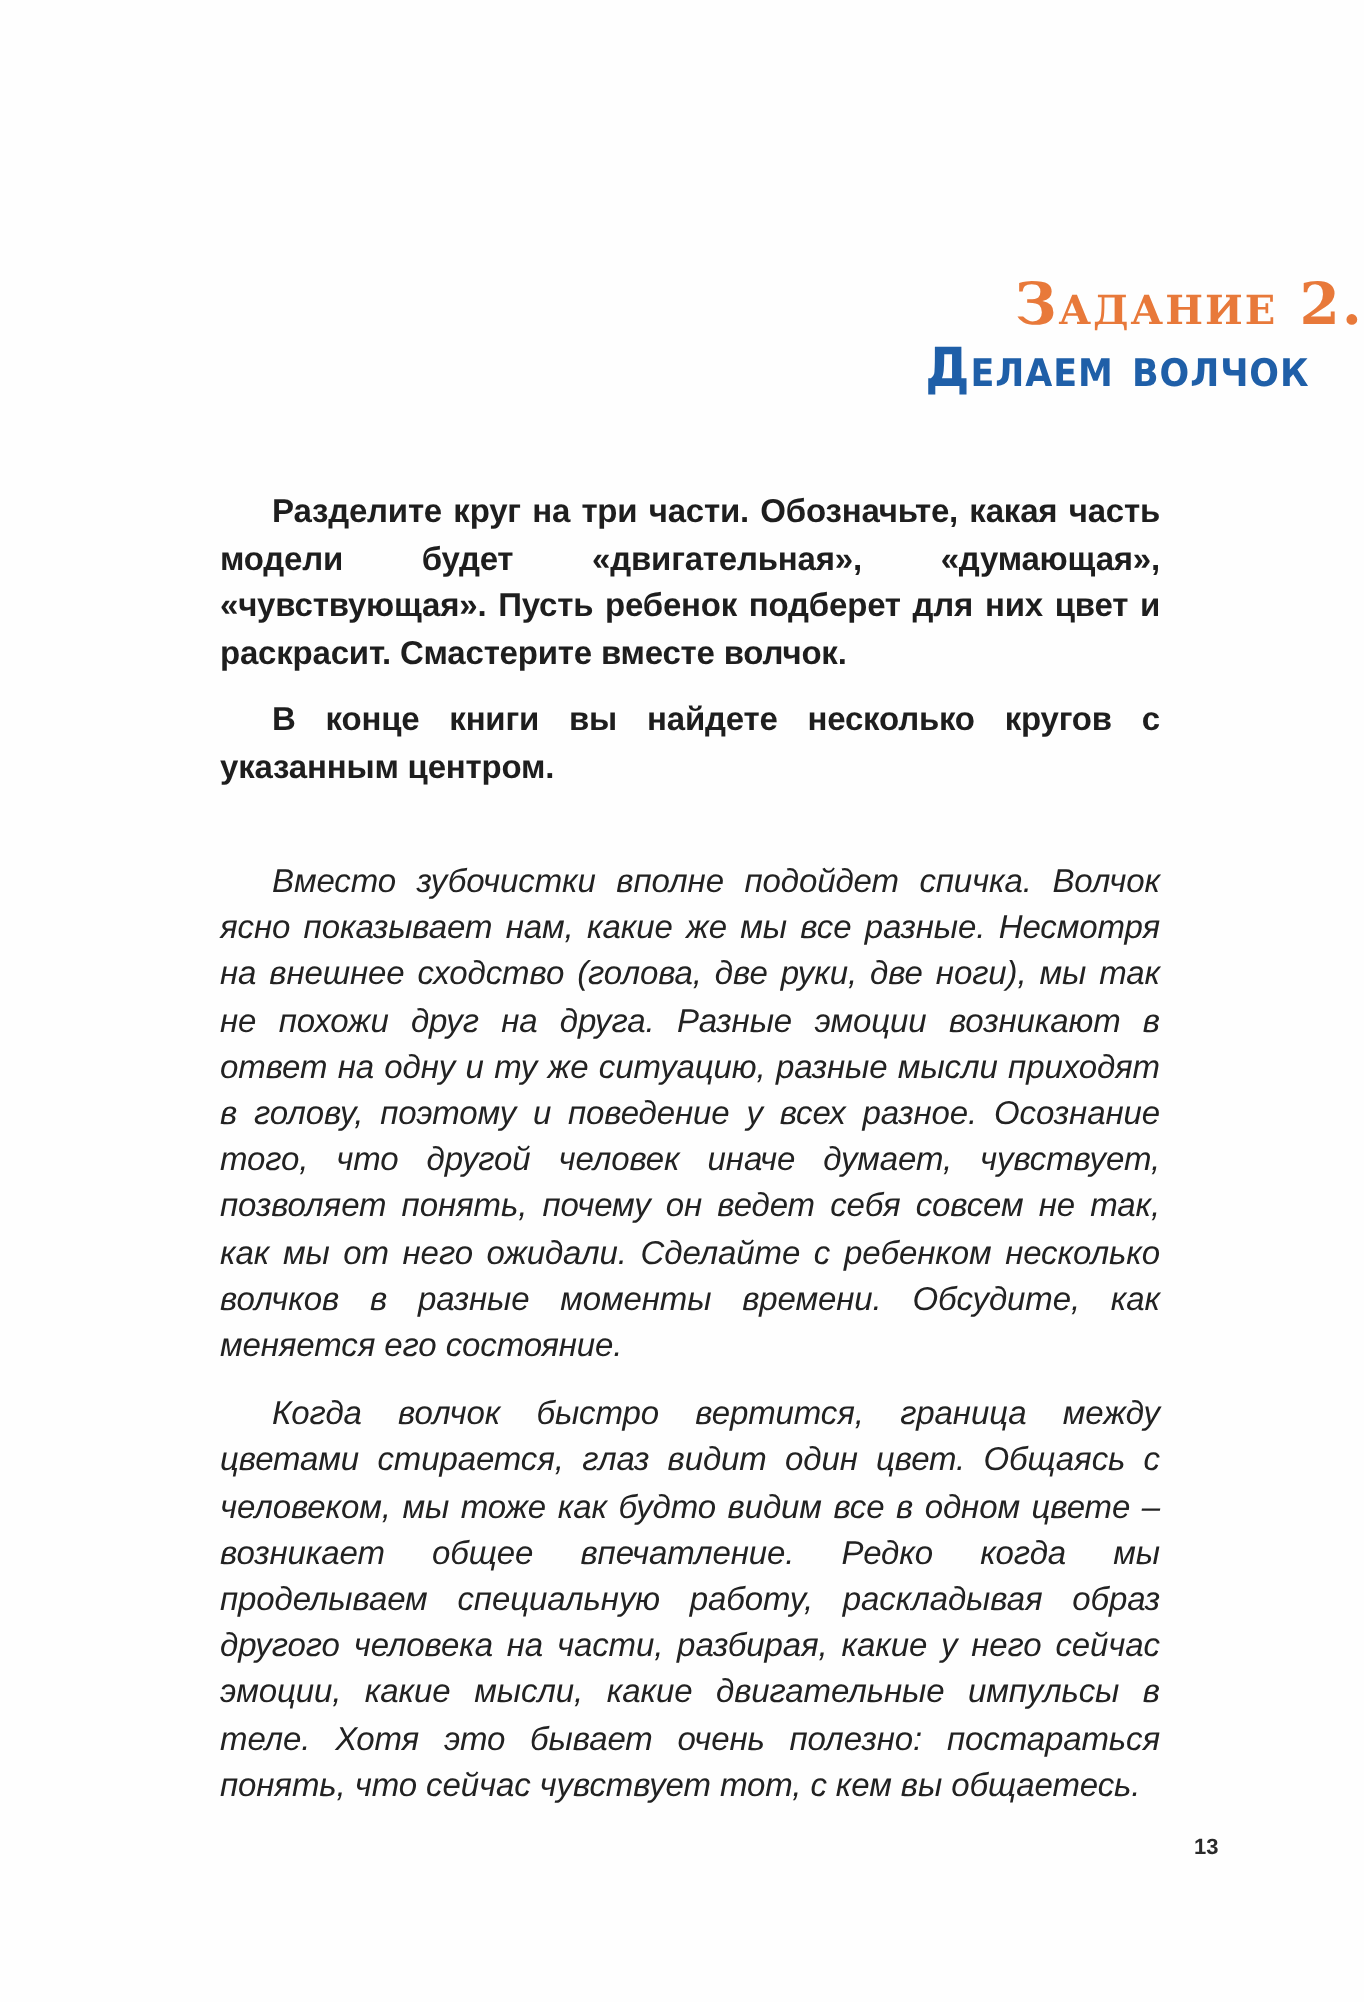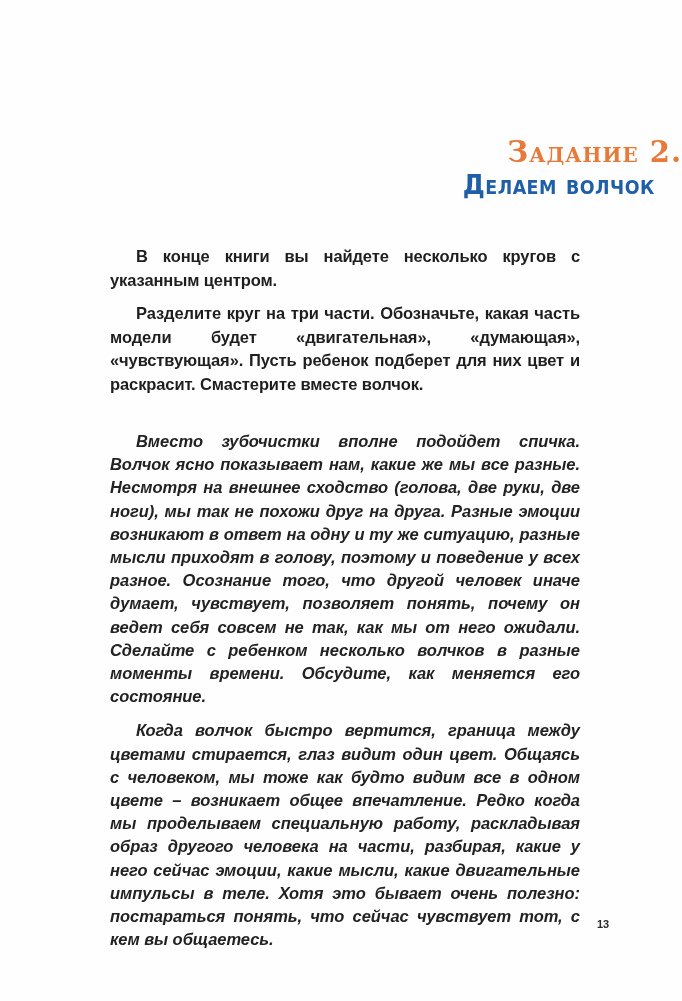--- a/index.html
+++ b/index.html
@@ -56,21 +56,20 @@
     }
     .bold-block {
       top: 245px;
     }
     .italic-block {
       top: 430px;
     }
     .para {
       margin: 0;
       text-indent: 26px;
-      font-weight: bold;
     }
     .bold-block .para {
       font-weight: bold;
       font-size: 16.5px;
       line-height: 23.5px;
       margin-bottom: 10px;
       letter-spacing: -0.1px;
     }
     .italic-block .para {
       font-style: italic;
@@ -93,22 +92,22 @@
 <body>
 
 <div class="page">
 
   <div class="title-block">
     <div class="title-main">Задание 2.</div>
     <div class="title-sub">Делаем волчок</div>
   </div>
 
   <div class="content bold-block">
+    <p class="para">Разделите круг на три части. Обозначьте, какая часть модели будет «двигательная», «думающая», «чувствующая». Пусть ребенок подберет для них цвет и раскрасит. Смастерите вместе волчок.</p>
     <p class="para">В конце книги вы найдете несколько кругов с указанным центром.</p>
-    <p class="para">Разделите круг на три части. Обозначьте, какая часть модели будет «двигательная», «думающая», «чувствующая». Пусть ребенок подберет для них цвет и раскрасит. Смастерите вместе волчок.</p>
   </div>
 
   <div class="content italic-block">
     <p class="para">Вместо зубочистки вполне подойдет спичка. Волчок ясно показывает нам, какие же мы все разные. Несмотря на внешнее сходство (голова, две руки, две ноги), мы так не похожи друг на друга. Разные эмоции возникают в ответ на одну и ту же ситуацию, разные мысли приходят в голову, поэтому и поведение у всех разное. Осознание того, что другой человек иначе думает, чувствует, позволяет понять, почему он ведет себя совсем не так, как мы от него ожидали. Сделайте с ребенком несколько волчков в разные моменты времени. Обсудите, как меняется его состояние.</p>
     <p class="para">Когда волчок быстро вертится, граница между цветами стирается, глаз видит один цвет. Общаясь с человеком, мы тоже как будто видим все в одном цвете – возникает общее впечатление. Редко когда мы проделываем специальную работу, раскладывая образ другого человека на части, разбирая, какие у него сейчас эмоции, какие мысли, какие двигательные импульсы в теле. Хотя это бывает очень полезно: постараться понять, что сейчас чувствует тот, с кем вы общаетесь.</p>
   </div>
 
   <div class="page-number">13</div>
 
 </div>

